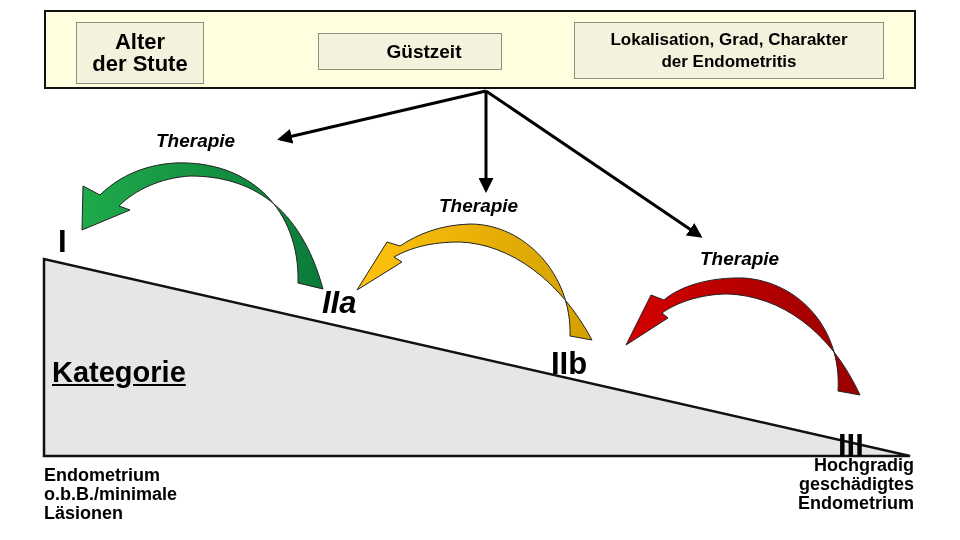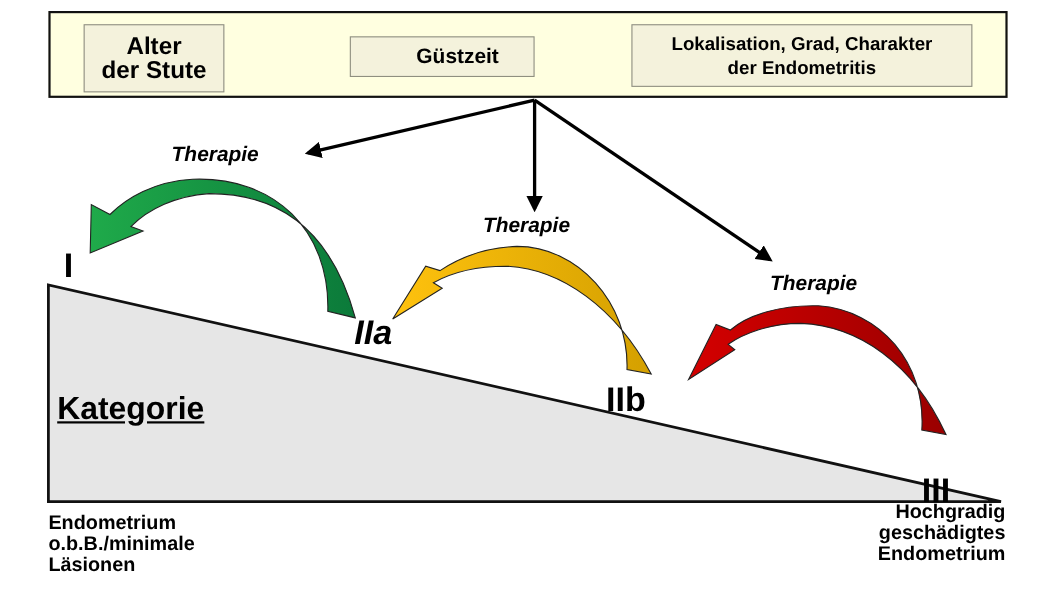--- a/index.html
+++ b/index.html
@@ -5,21 +5,21 @@
   html, body { margin: 0; padding: 0; background: #ffffff; }
   body { width: 960px; height: 540px; position: relative; overflow: hidden;
          font-family: "Liberation Sans", sans-serif; font-weight: bold; color: #000; }
   .header-box { position: absolute; left: 44px; top: 10px; width: 872px; height: 79px;
                 background: #ffffe0; border: 2px solid #111; box-sizing: border-box; }
   .factor { position: absolute; background: #f4f2dc; border: 1px solid #8f8f80;
             box-sizing: border-box; display: flex; align-items: center; justify-content: center;
             text-align: center; font-size: 17px; line-height: 22px; }
   .factor span { white-space: pre-line; }
   #f-alter { left: 14px; top: 10px; width: 128px; height: 62px; font-size: 22px; margin-left: 16px; }
-  #f-gust { left: 272px; top: 21px; width: 168px; height: 37px; font-size: 19px; padding-left: 28px; }
+  #f-gust { left: 272px; top: 21px; width: 184px; height: 37px; font-size: 19px; padding-left: 28px; }
   #f-lok { left: 528px; top: 10px; width: 310px; height: 57px; }
   svg#diagram { position: absolute; left: 0; top: 0; }
   .lbl { position: absolute; white-space: nowrap; }
   .therapie { font-size: 19px; font-style: italic; }
   .cat { font-size: 31px; }
   .foot { font-size: 18px; line-height: 19px; white-space: pre-line; }
 </style>
 </head>
 <body>
 

